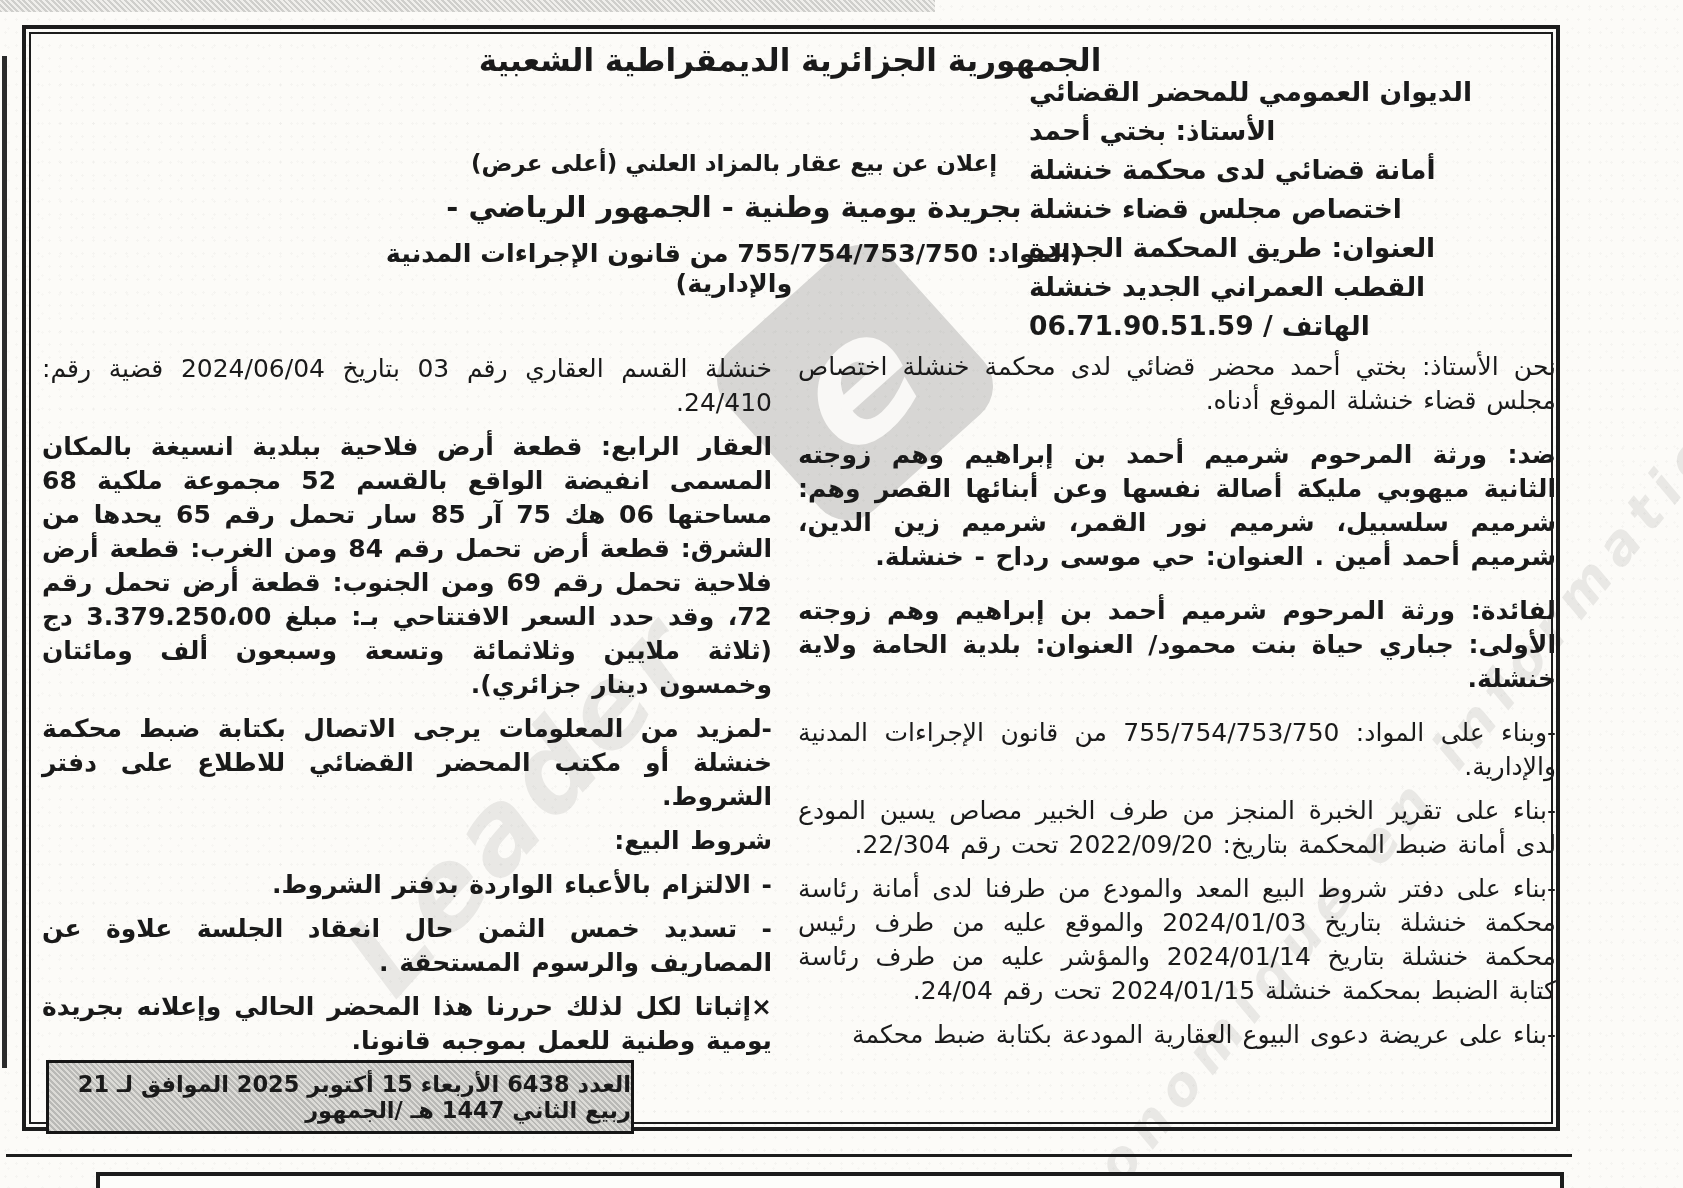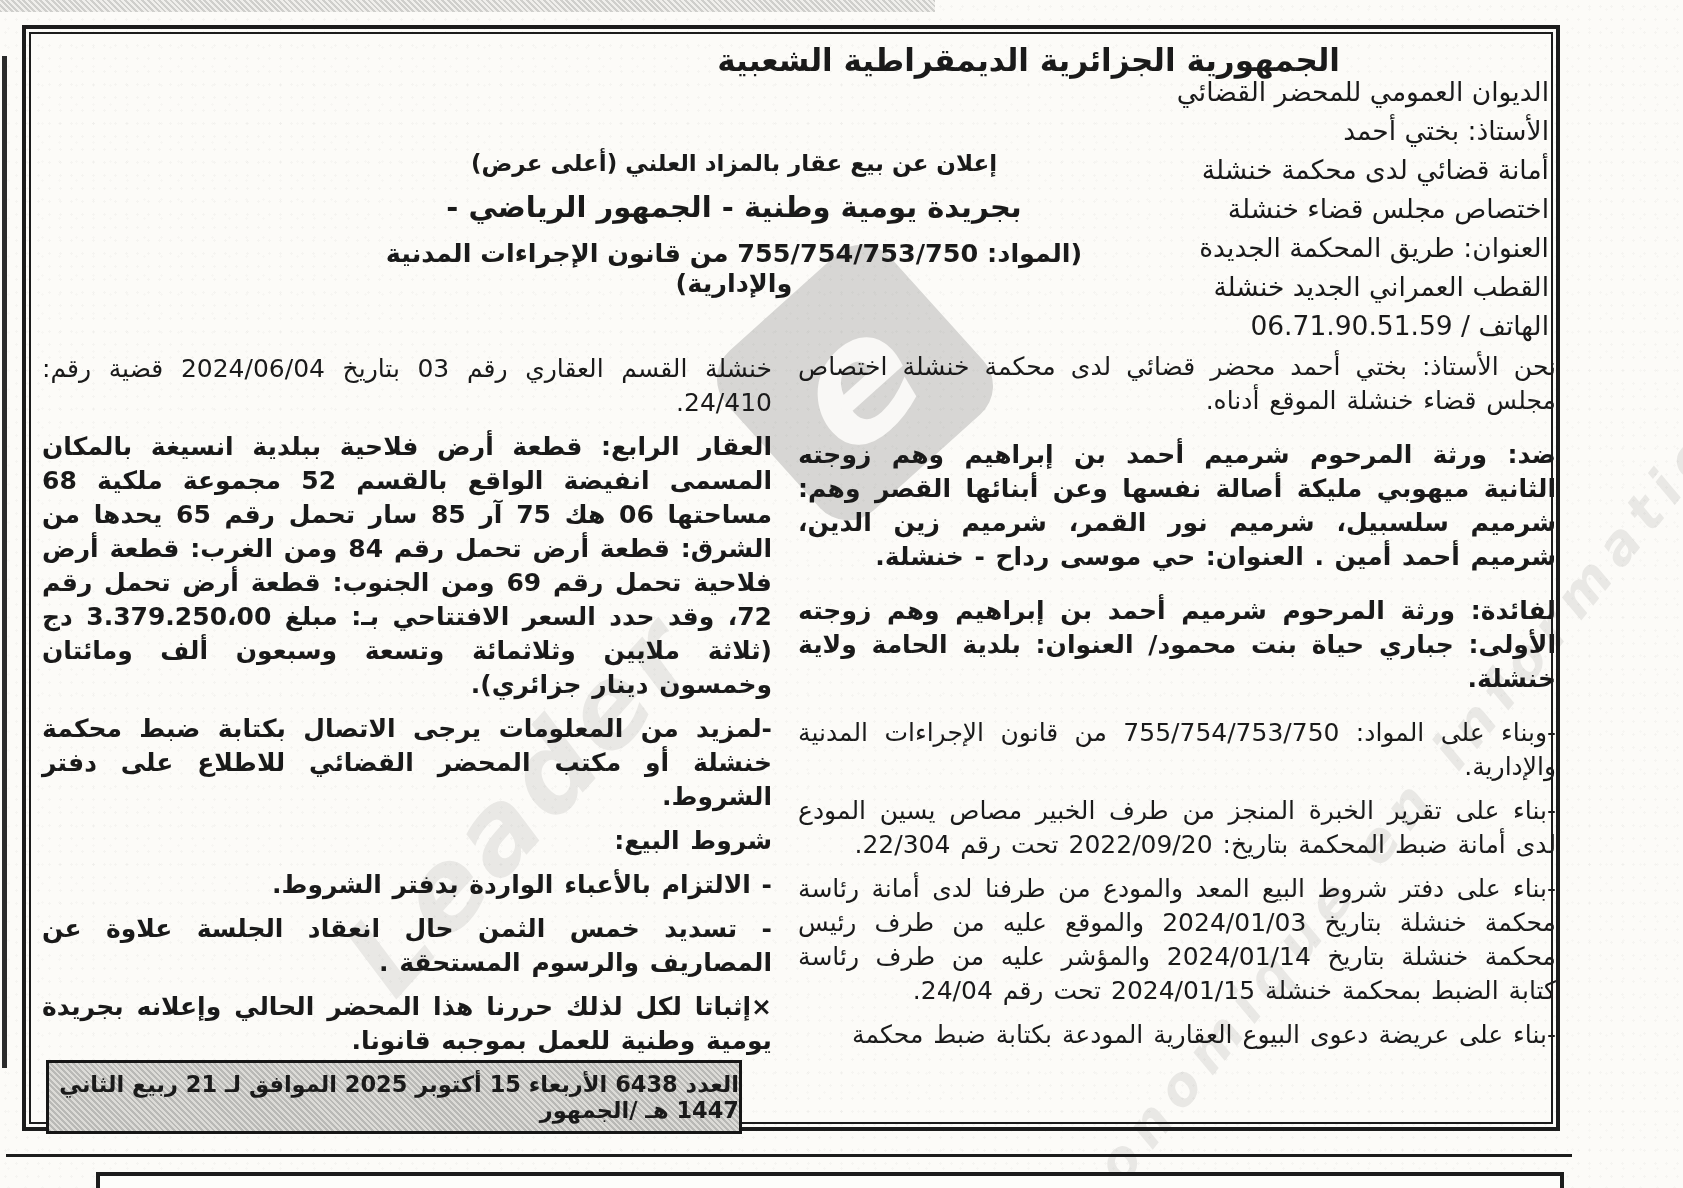--- a/index.html
+++ b/index.html
@@ -11,39 +11,39 @@
       radial-gradient(rgba(0,0,0,.02) 1px, transparent 1.2px);
     background-size:11px 13px,17px 19px;
     font-family:"DejaVu Sans",sans-serif;color:#1a1a1a;
   }
   .halftone-top{position:absolute;left:0;top:0;width:935px;height:12px;
     background:repeating-linear-gradient(45deg,#c7c7c4 0 2px,#eeedea 2px 4px);opacity:.85;}
   .col-rule{position:absolute;left:2px;top:56px;width:5px;height:1012px;background:#2b2b2b;}
   .ad-box{position:absolute;left:22px;top:25px;width:1538px;height:1106px;border:4px solid #1c1c1c;box-sizing:border-box;}
   .ad-box-inner{position:absolute;inset:3px;border:2px solid #1c1c1c;pointer-events:none;}
 
-  .masthead{position:absolute;left:240px;top:42px;width:1100px;
+  .masthead{position:absolute;left:240px;top:42px;width:1100px;text-align:center;
     font-size:31px;font-weight:700;direction:rtl;letter-spacing:.5px;}
 
-  .office{position:absolute;right:134px;top:72px;width:520px;direction:rtl;text-align:right;
-    font-weight:400;font-size:26.5px;line-height:39px;}
+  .office{position:absolute;right:134px;top:72px;width:520px;direction:rtl;text-align:left;
+    font-weight:700;font-size:26.5px;line-height:39px;}
 
   .title-block{position:absolute;left:368px;top:150px;width:732px;direction:rtl;text-align:center;font-weight:700;}
   .title-1{font-size:23px;margin:0 0 14px;}
   .title-2{font-size:29px;margin:0 0 14px;}
   .title-3{font-size:25.5px;margin:0;}
 
   .body-col{position:absolute;direction:rtl;text-align:justify;font-size:25px;line-height:34px;word-spacing:2px;}
   .col-right{left:798px;top:350px;width:758px;}
   .col-left{left:42px;top:352px;width:730px;}
   .body-col p{margin:0 0 10px;}
   .mb-lg{margin-bottom:20px !important;}
   .bold{font-weight:700;}
 
-  .footer-box{position:absolute;left:46px;top:1060px;width:696px;height:74px;border:3px solid #161616;
+  .footer-box{position:absolute;left:46px;top:1060px;width:588px;height:74px;border:3px solid #161616;
     background:repeating-linear-gradient(45deg,#b9b9b6 0 2px,#dcdbd7 2px 4px);
     display:flex;align-items:center;justify-content:center;direction:rtl;
     font-weight:700;font-size:22.5px;box-sizing:border-box;}
 
   .rule-bottom{position:absolute;left:6px;top:1154px;width:1566px;height:3px;background:#1c1c1c;}
   .next-box{position:absolute;left:96px;top:1172px;width:1468px;height:16px;
     border:4px solid #1c1c1c;border-bottom:none;background:#fdfdfb;box-sizing:border-box;}
 
   .wm{position:absolute;pointer-events:none;}
   .wm-logo{left:745px;top:275px;width:220px;height:215px;transform:rotate(-42deg);

